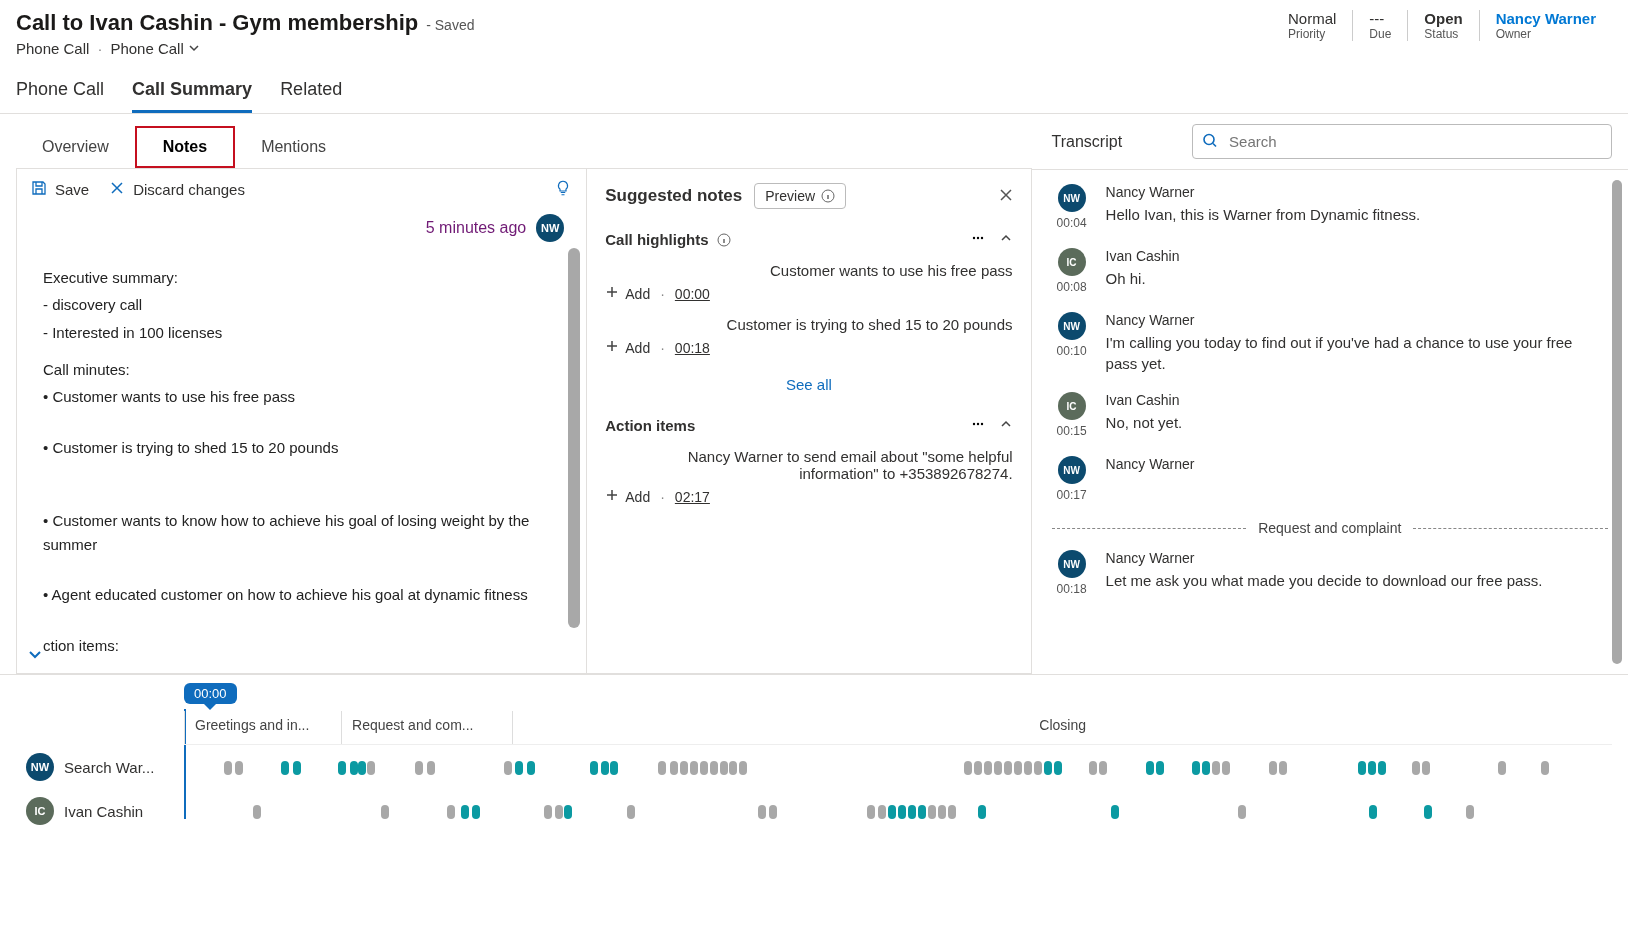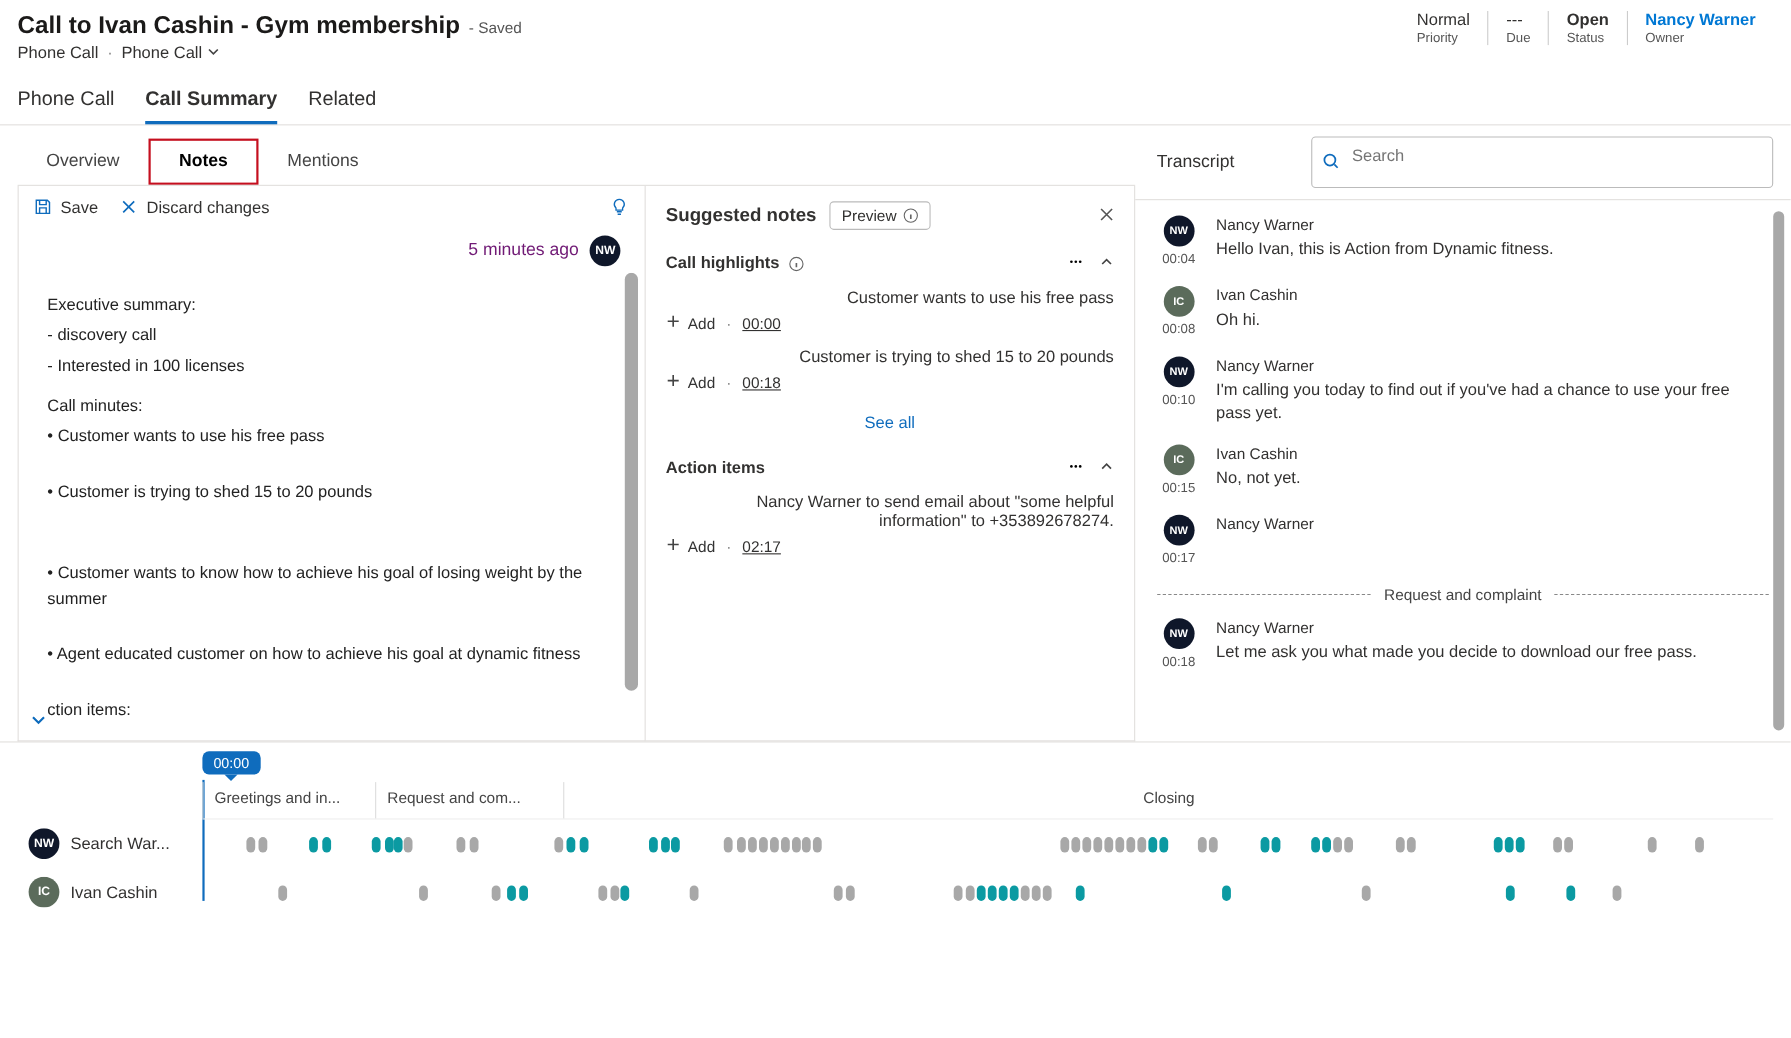--- a/index.html
+++ b/index.html
@@ -44,21 +44,21 @@
   .notes-toolbar { display: flex; align-items: center; justify-content: space-between; padding: 10px 14px; }
   .notes-actions { display: flex; align-items: center; gap: 20px; }
   .action-btn { display: inline-flex; align-items: center; gap: 8px; cursor: pointer; font-size: 15px; }
   .action-btn svg { width: 16px; height: 16px; }
   .bulb-icon { cursor: pointer; }
   .bulb-icon svg { width: 18px; height: 18px; stroke: #0f6cbd; fill: none; }
 
   .notes-meta { display: flex; justify-content: flex-end; align-items: center; gap: 10px; padding: 4px 22px 6px 22px; }
   .notes-age { color: #701a75; font-size: 16px; }
   .avatar { width: 24px; height: 24px; border-radius: 50%; display: inline-flex; align-items: center; justify-content: center; font-size: 10px; font-weight: 600; color: #fff; }
-  .avatar.nw { background: #0f172a; }
+  .avatar.nw { background: #0c4a6e; }
   .avatar.ic { background: #5b6b5b; }
   .avatar.sm { width: 28px; height: 28px; font-size: 11px; }
 
   .notes-body-wrap { position: relative; flex: 1; overflow: hidden; padding: 4px 26px 0 26px; }
   .notes-body { font-size: 15px; line-height: 1.55; color: #222; }
   .notes-body p { margin-bottom: 4px; }
   .notes-body .section-head { margin: 14px 0 4px 0; }
   .notes-scroll-fake { position: absolute; right: 6px; top: 0; width: 12px; height: 380px; background: #a8a8a8; border-radius: 6px; }
   .collapse-toggle { position: absolute; bottom: 6px; left: 8px; cursor: pointer; }
   .collapse-toggle svg { width: 20px; height: 20px; stroke: #0f6cbd; fill: none; }
@@ -89,21 +89,21 @@
   .dot-sep { color: #888; }
   .ts-link { text-decoration: underline; cursor: pointer; }
 
   .see-all { text-align: center; margin: 20px 0; color: #0f6cbd; cursor: pointer; font-size: 15px; }
 
   
   .transcript-panel { flex: 1 1 37%; display: flex; flex-direction: column; min-width: 0; }
   .transcript-header { display: flex; align-items: center; padding: 10px 16px 10px 10px; gap: 70px; }
   .transcript-label { font-size: 16px; font-weight: 400; padding-left: 10px; }
   .search-wrap { flex: 1; position: relative; }
-  .search-input { width: 100%; border: 1px solid #bbb; border-radius: 4px; padding: 8px 10px 20px 36px; font-size: 15px; }
+  .search-input { width: 100%; border: 1px solid #bbb; border-radius: 4px; padding: 8px 10px 8px 36px; font-size: 15px; }
   .search-icon { position: absolute; left: 10px; top: 50%; transform: translateY(-50%); }
   .search-icon svg { width: 16px; height: 16px; stroke: #0f6cbd; fill: none; }
 
   .transcript-body { flex: 1; overflow: hidden; border-top: 1px solid #e1dfdd; padding: 14px 20px 10px 20px; position: relative; }
   .transcript-scroll-fake { position: absolute; right: 6px; top: 10px; bottom: 10px; width: 10px; background: #a8a8a8; border-radius: 5px; }
   .t-row { display: flex; gap: 14px; margin-bottom: 18px; }
   .t-left { display: flex; flex-direction: column; align-items: center; width: 40px; }
   .t-av { width: 28px; height: 28px; border-radius: 50%; display: flex; align-items: center; justify-content: center; font-size: 10px; font-weight: 600; color: #fff; }
   .t-time { font-size: 12px; color: #555; margin-top: 4px; }
   .t-right { flex: 1; }
@@ -366,21 +366,21 @@
     <div class="transcript-body">
       <div class="transcript-scroll-fake"></div>
       <div id="transcript-rows">
           <div class="t-row">
             <div class="t-left">
               <div class="t-av avatar nw">NW</div>
               <div class="t-time">00:04</div>
             </div>
             <div class="t-right">
               <div class="t-name">Nancy Warner</div>
-              <div class="t-text">Hello <b>Ivan</b>, this is <b>Action</b> from <b>Dynamic fitness</b>.</div>
+              <div class="t-text">Hello <b>Ivan</b>, this is <b>Warner</b> from <b>Dynamic fitness</b>.</div>
             </div>
           </div>
           <div class="t-row">
             <div class="t-left">
               <div class="t-av avatar ic">IC</div>
               <div class="t-time">00:08</div>
             </div>
             <div class="t-right">
               <div class="t-name">Ivan Cashin</div>
               <div class="t-text">Oh hi.</div>

